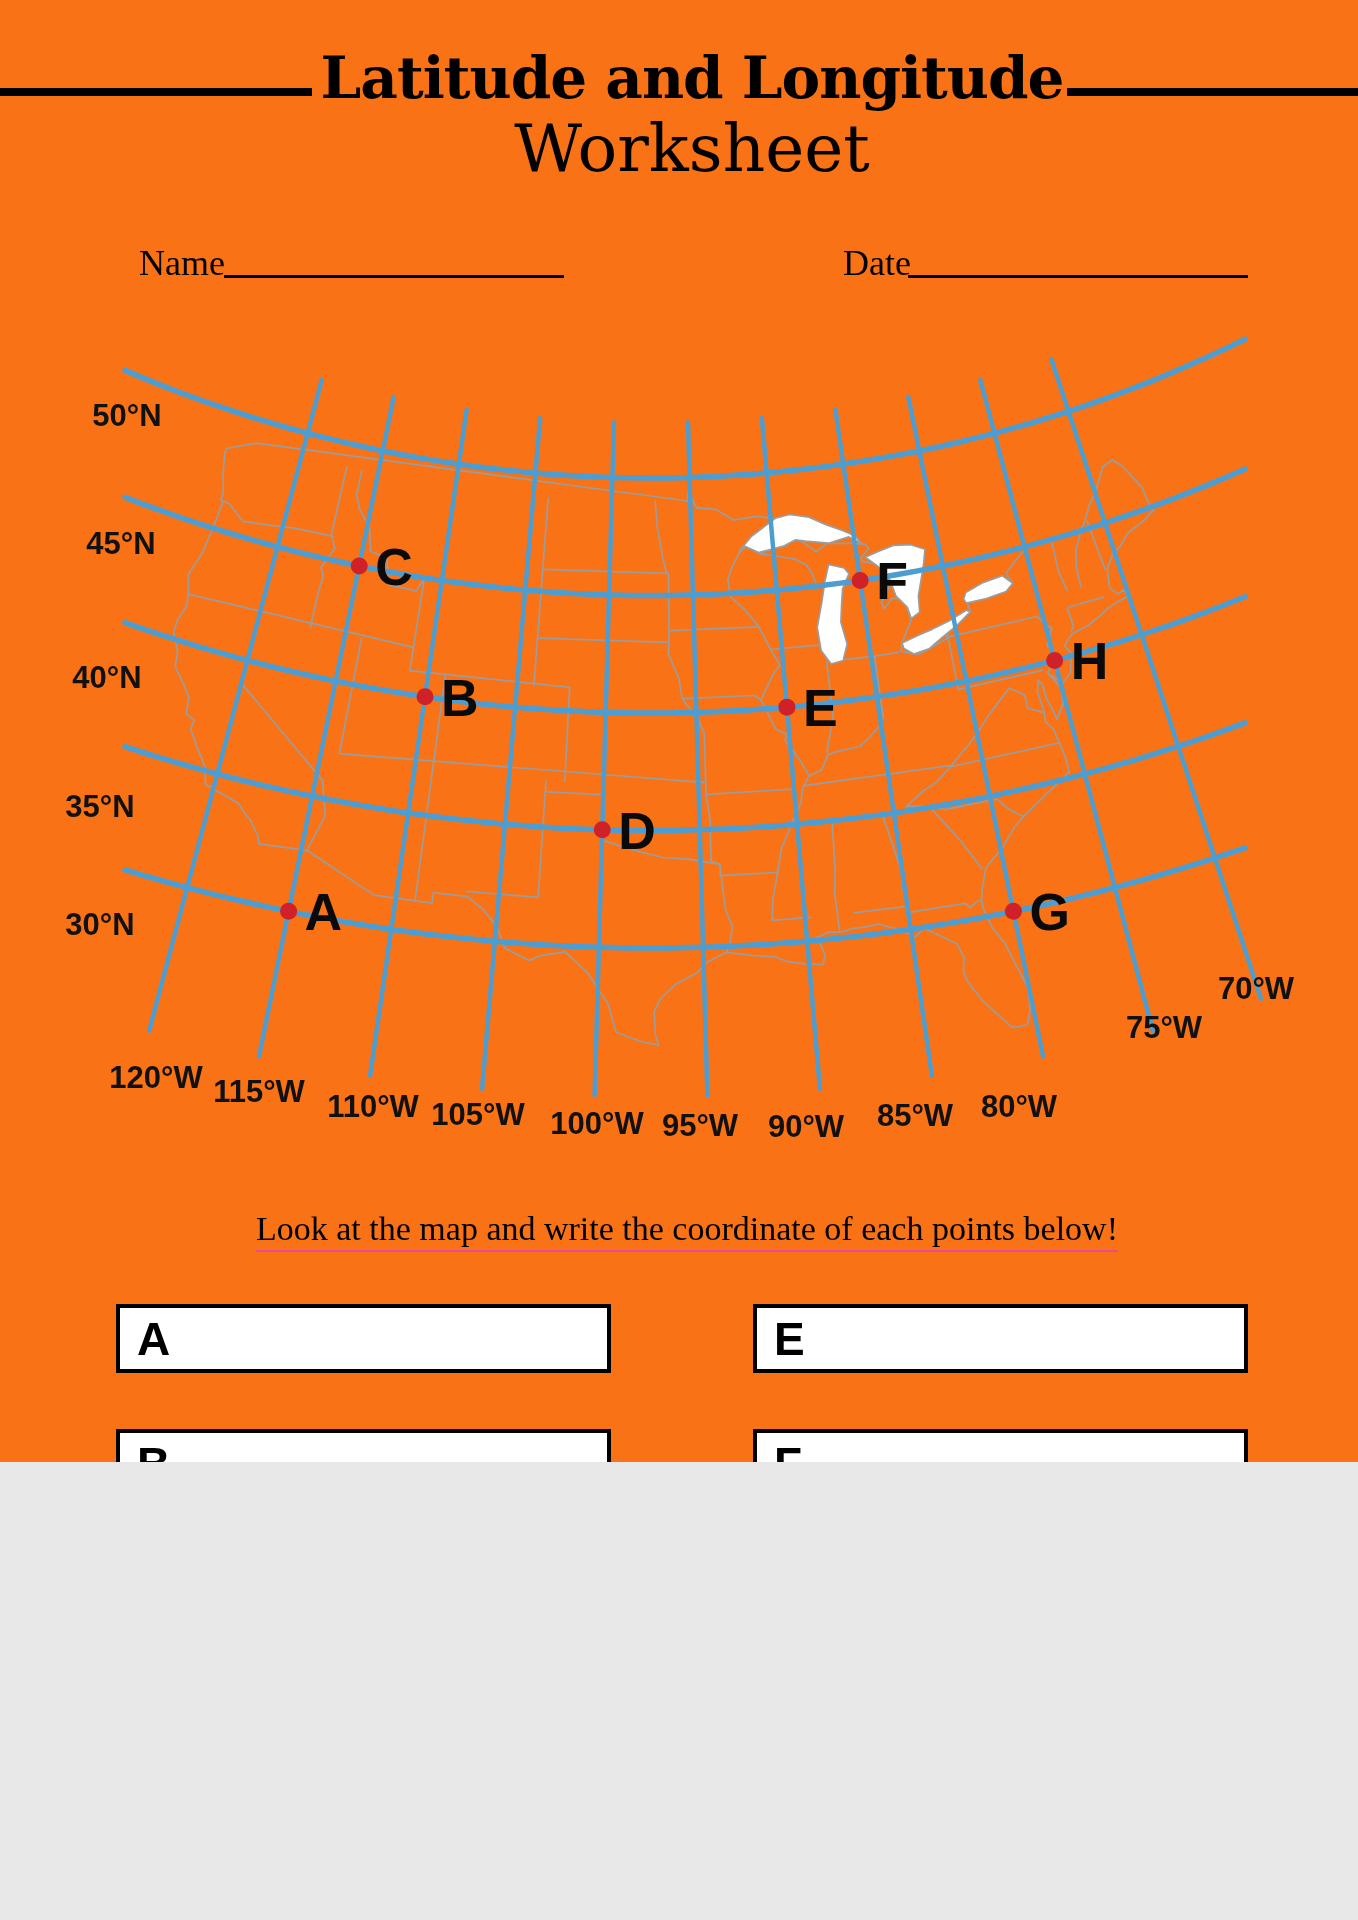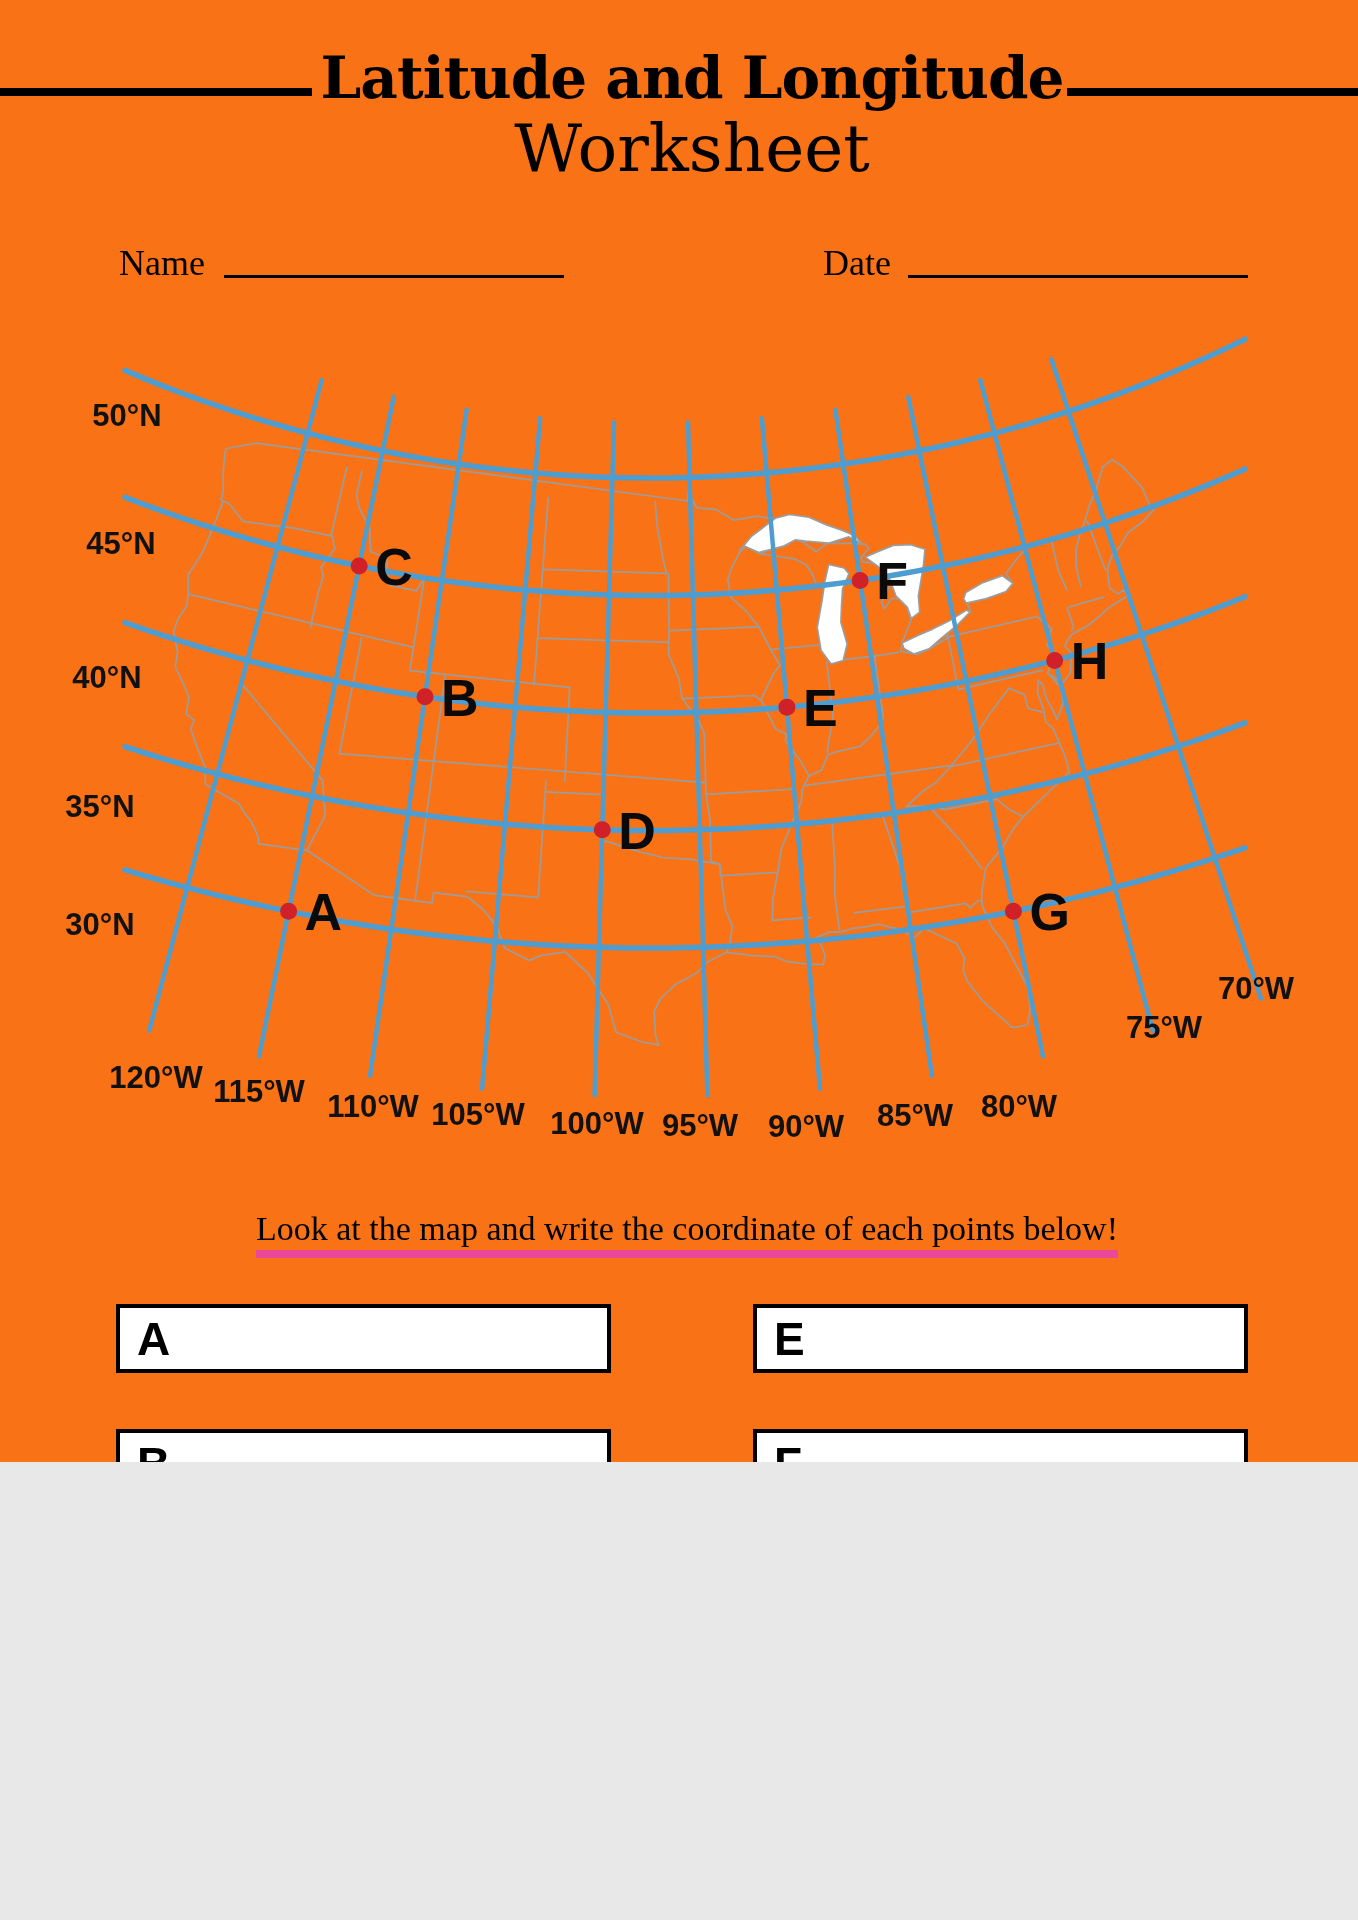--- a/index.html
+++ b/index.html
@@ -6,30 +6,30 @@
   .page{position:relative;width:1358px;height:1462px;background:#f97316;margin:0 auto;
         font-family:"Liberation Sans",sans-serif;overflow:hidden;}
   .rule{position:absolute;background:#000;height:8px;}
   .rule-left{top:88px;left:0;width:312px;}
   .rule-right{top:88px;left:1067px;width:291px;}
   .title{position:absolute;top:44px;left:13px;width:100%;text-align:center;
          font-family:"DejaVu Serif",serif;font-weight:bold;font-size:58px;color:#000;
          letter-spacing:-1px;white-space:nowrap;}
   .subtitle{position:absolute;top:110px;left:13px;width:100%;text-align:center;
          font-family:"DejaVu Serif",serif;font-weight:normal;font-size:66px;color:#000;}
-  .field-label{position:absolute;font-family:"Liberation Serif",serif;font-size:36px;color:#000;}
+  .field-label{position:absolute;font-family:"Liberation Serif",serif;font-size:36px;color:#000;margin-left:20px;}
   .field-line{position:absolute;height:30px;border-bottom:3px solid #000;}
   #name-label{left:119px;top:242px;}
   #name-line{left:224px;top:245px;width:340px;}
   #date-label{left:823px;top:242px;text-align:right;}
   #date-line{left:908px;top:245px;width:340px;}
   #map-svg{position:absolute;left:0;top:0;}
   .instruction{position:absolute;top:1210px;left:8px;width:100%;text-align:center;
          font-family:"Liberation Serif",serif;font-size:34px;color:#000;}
-  .instruction span{border-bottom:8px solid #ec4899;padding-bottom:3px;}
+  .instruction span{border-bottom:2px solid #ec4899;padding-bottom:3px;}
   .answer-box{position:absolute;box-sizing:border-box;width:495px;height:69px;
          background:#fff;border:4px solid #000;display:flex;align-items:center;}
   .answer-box::after{content:"";position:absolute;box-sizing:border-box;left:6px;top:6px;
          width:495px;height:69px;border:4px solid #000;z-index:-1;}
   .answer-box .letter{font-weight:bold;font-size:46px;color:#000;padding-left:17px;line-height:1;}
   .col-left{left:116px;} .col-right{left:753px;}
   .row-0{top:1304px;} .row-1{top:1429px;} .row-2{top:1553px;} .row-3{top:1678px;}
   .footer-bar{position:absolute;top:1815px;left:0;width:100%;height:13px;background:#000;}
 </style>
 </head>

